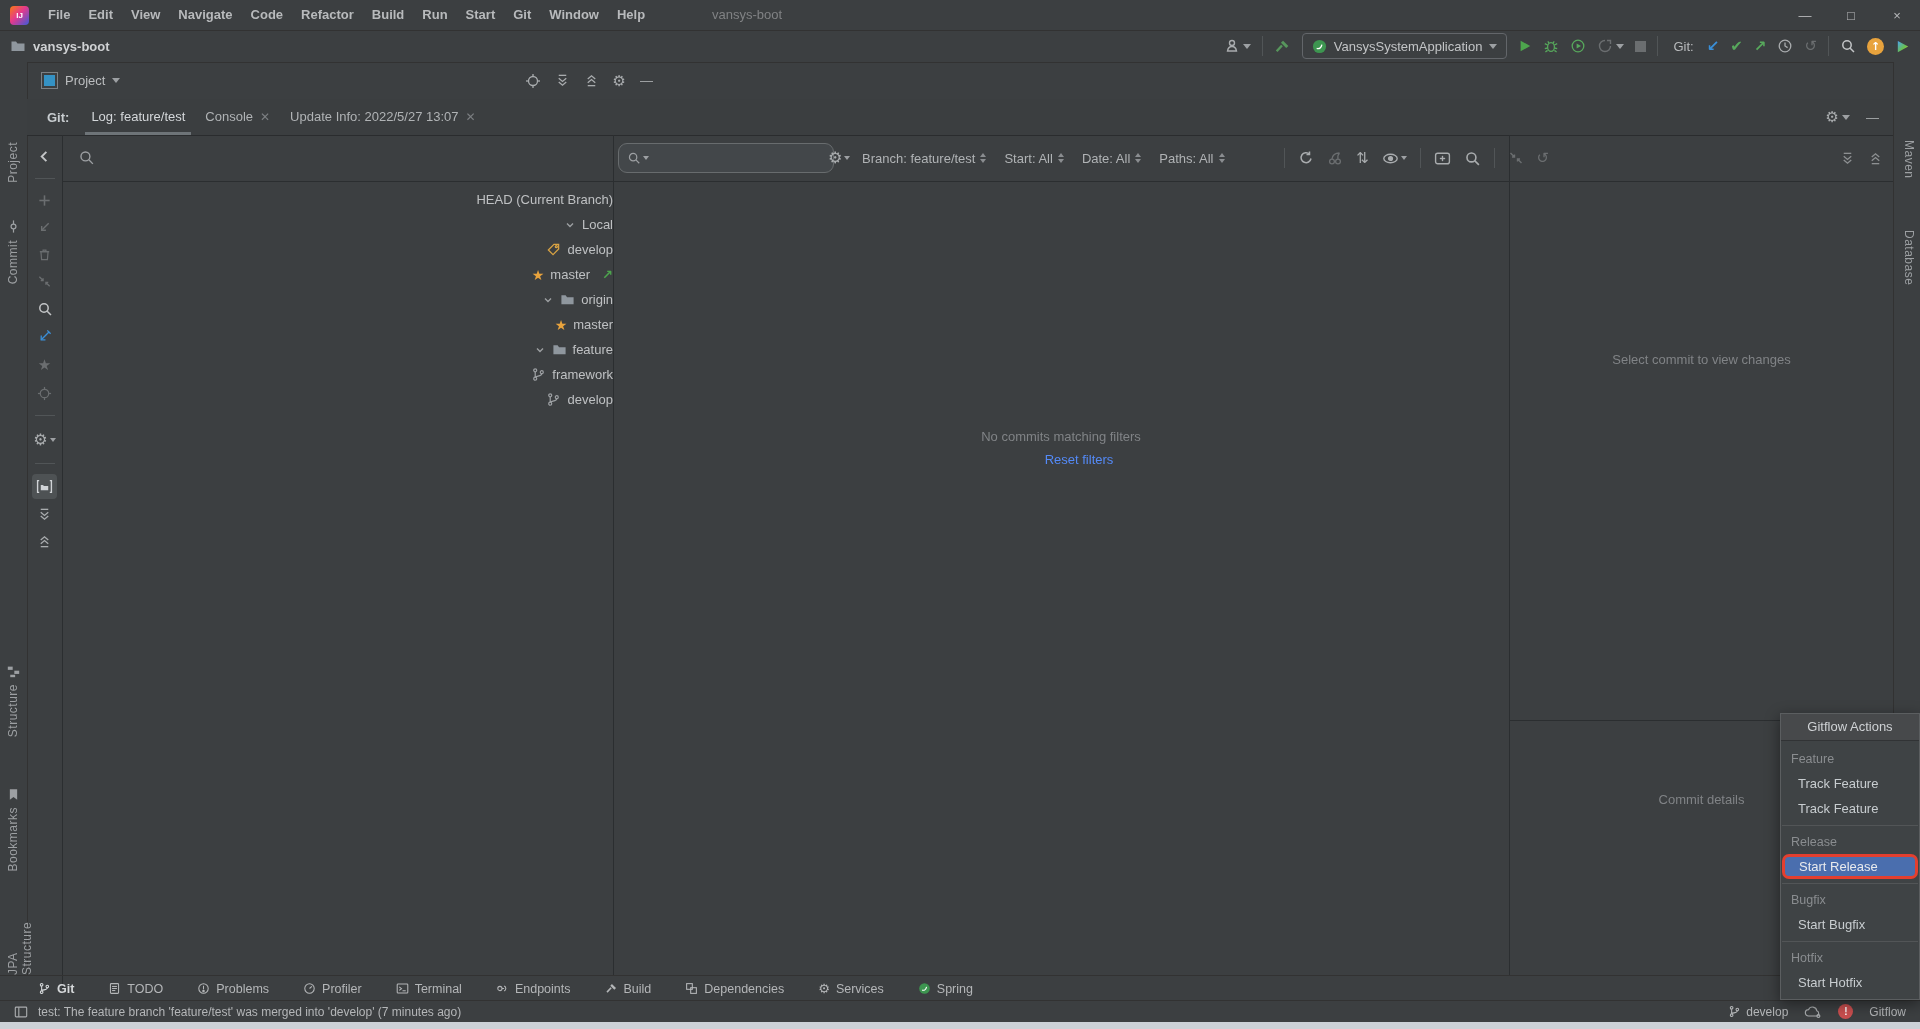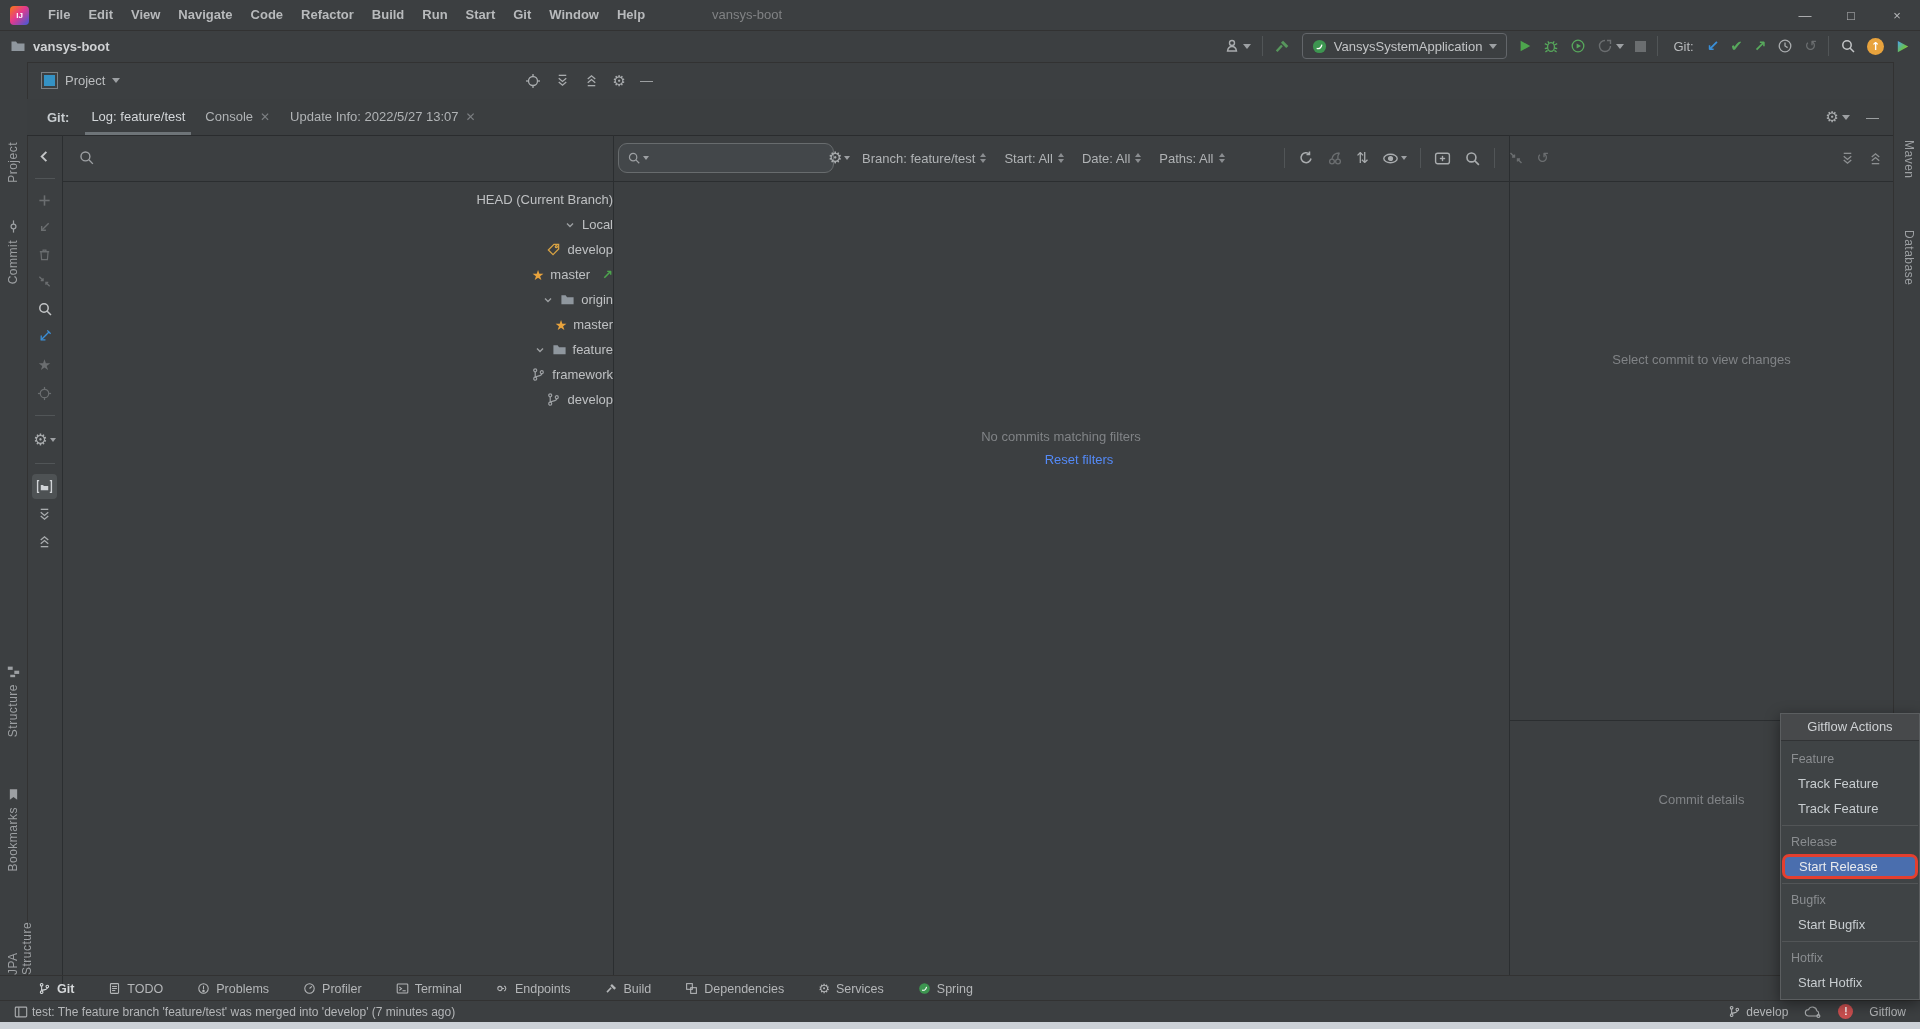--- a/index.html
+++ b/index.html
@@ -107,21 +107,21 @@
   .pp-sep{border-top:1px solid #525557;margin:4px 1px;}
   .pp-item.selected{background:#4a6eae;color:#e8eaed;border:3px solid #e33f2f;border-radius:7px;
                     height:25px;line-height:19px;margin:0 1px;padding-left:14px;box-sizing:border-box;}
 
   
   .bottombar{position:absolute;left:0;top:975px;width:1920px;height:25px;border-top:1px solid #323232;
              display:flex;align-items:center;gap:34px;padding-left:38px;font-size:12.5px;color:#b4b6b8;}
   .tb-item{display:flex;align-items:center;gap:6px;}
   .tb-item.active{color:#d6d9db;font-weight:bold;}
   .statusbar{position:absolute;left:0;top:1000px;width:1920px;height:22px;border-top:1px solid #323232;
-             display:flex;align-items:center;padding:0 14px;gap:4px;font-size:12px;color:#b4b6b8;box-sizing:border-box;justify-content:flex-end;}
+             display:flex;align-items:center;padding:0 14px;gap:10px;font-size:12px;color:#b4b6b8;box-sizing:border-box;justify-content:flex-end;}
   .sb-right{margin-left:auto;display:flex;align-items:center;gap:16px;}
   .err-badge{width:15px;height:15px;border-radius:50%;background:#c94f4f;color:#fff;display:flex;
              align-items:center;justify-content:center;font-size:10px;font-weight:bold;}
   .taskbar-strip{position:absolute;left:0;top:1022px;width:1920px;height:7px;background:#ccd1d7;}
 </style>
 </head>
 <body>
 
 <div class="titlebar">
   <div class="logo">IJ</div>

